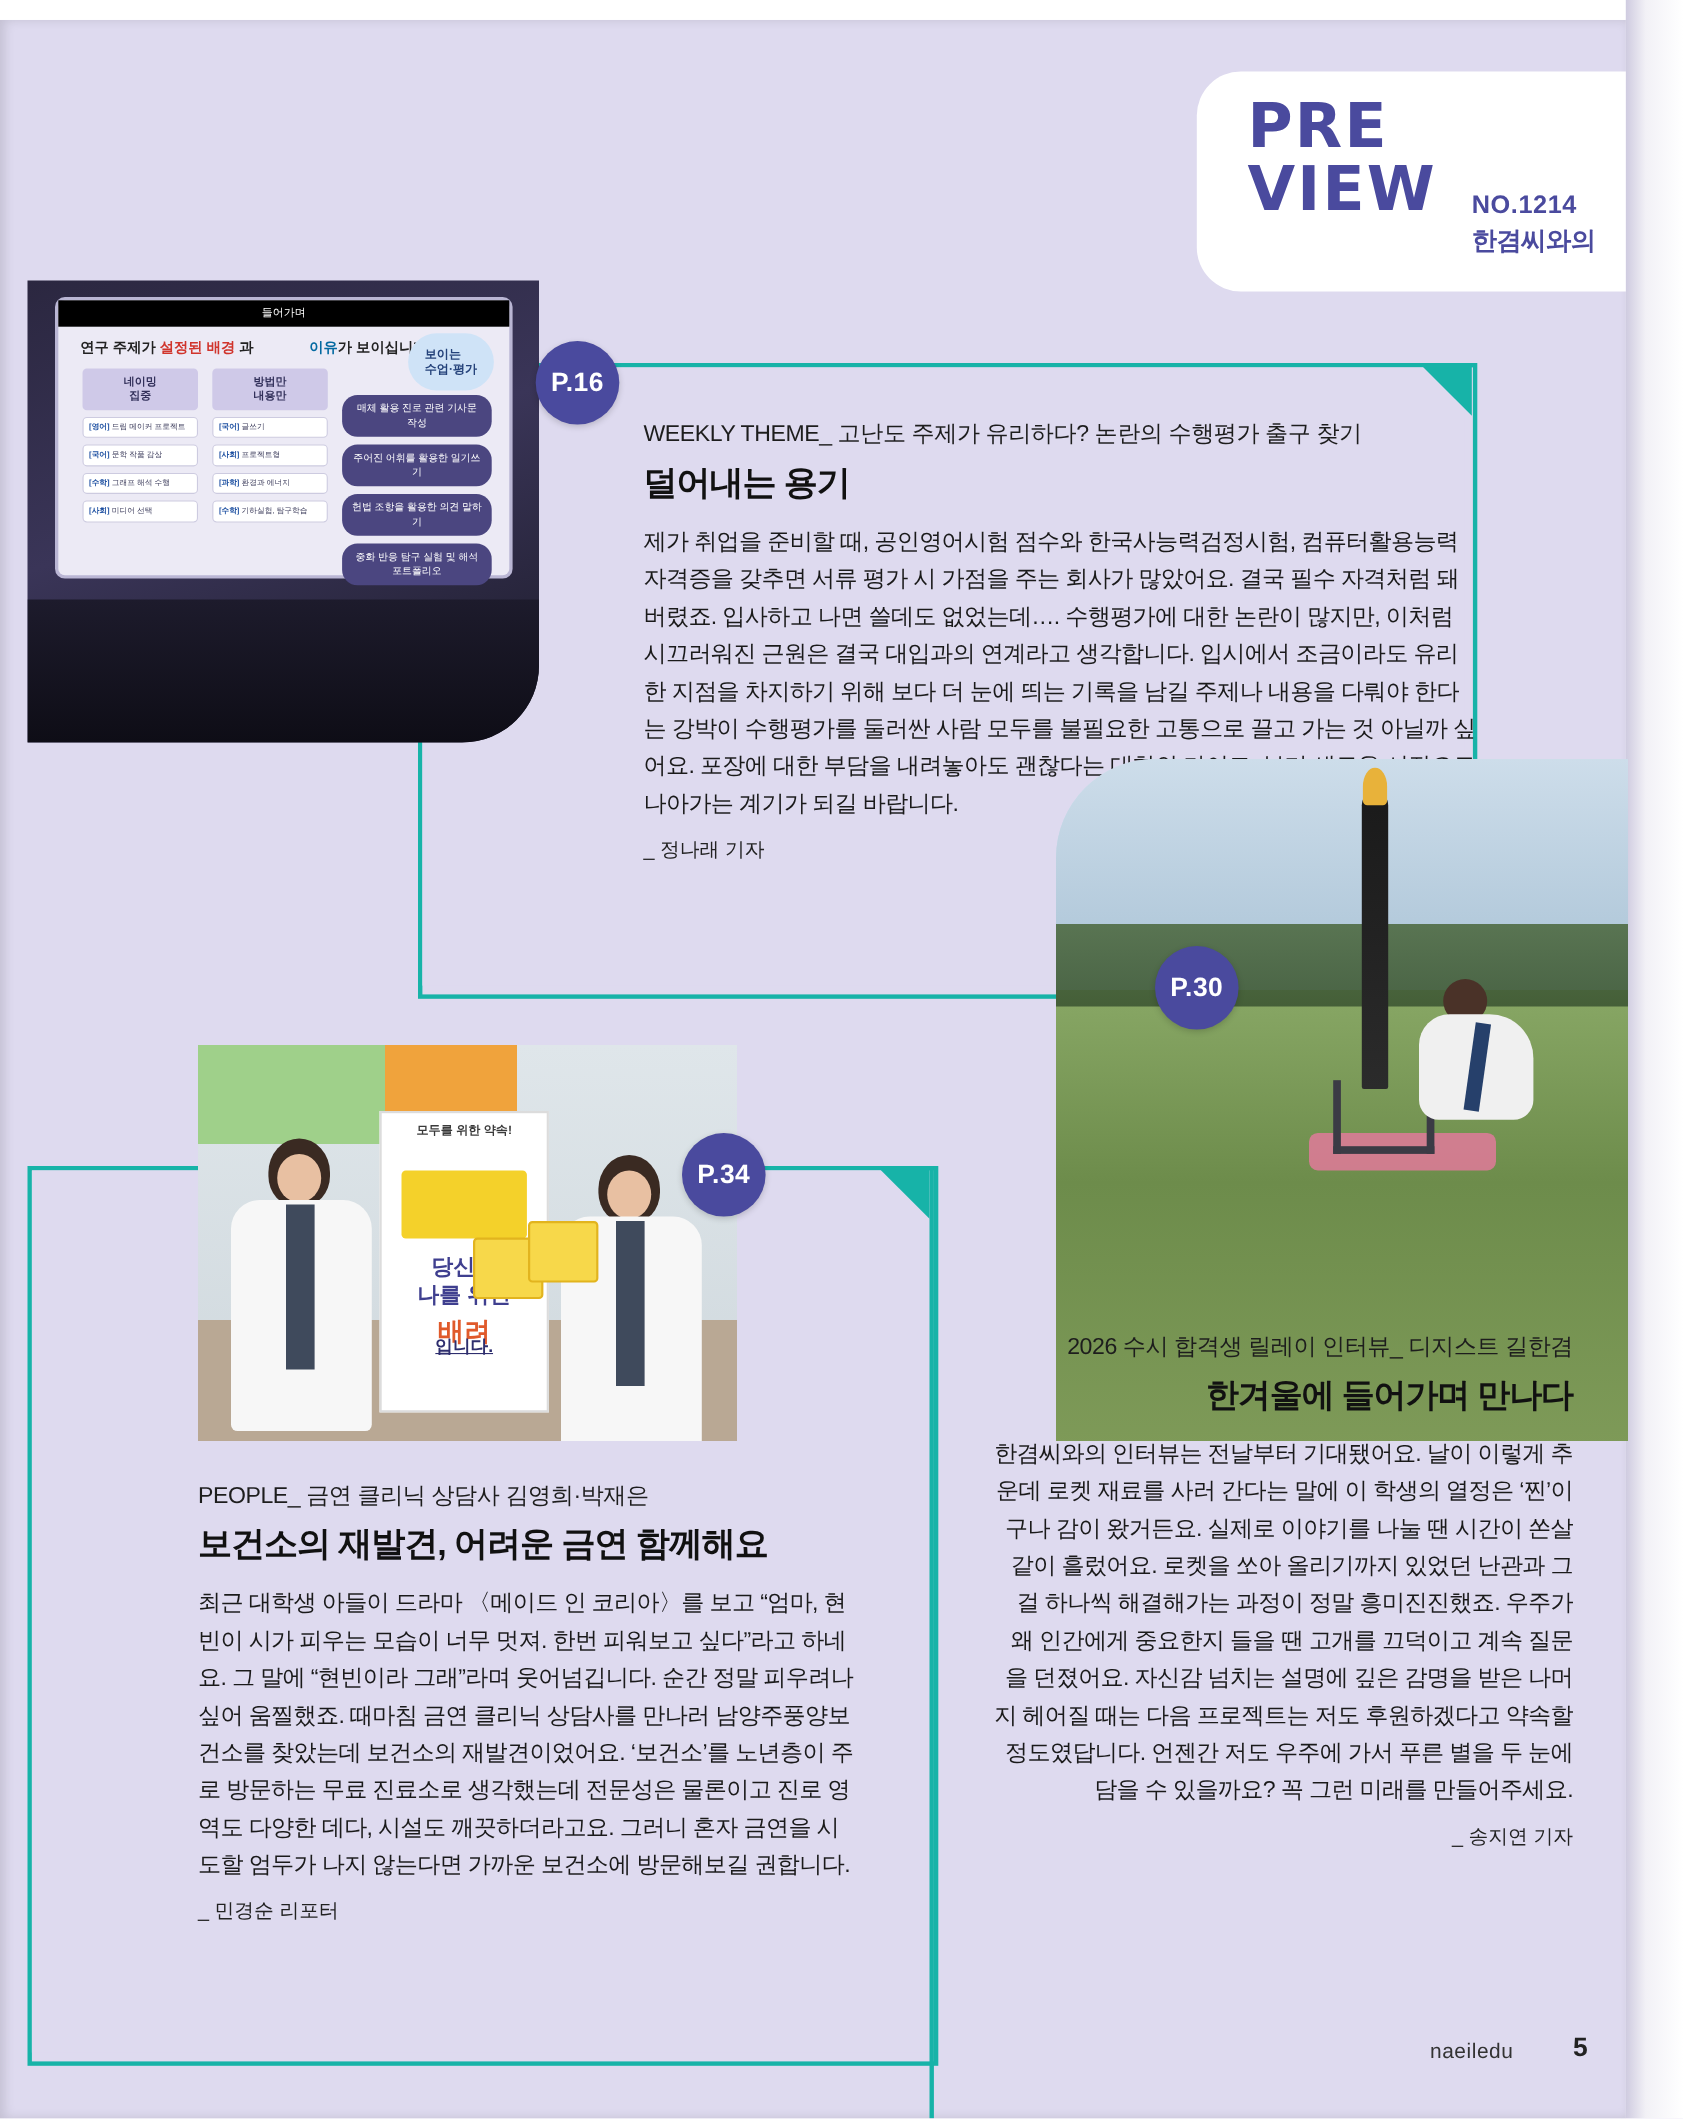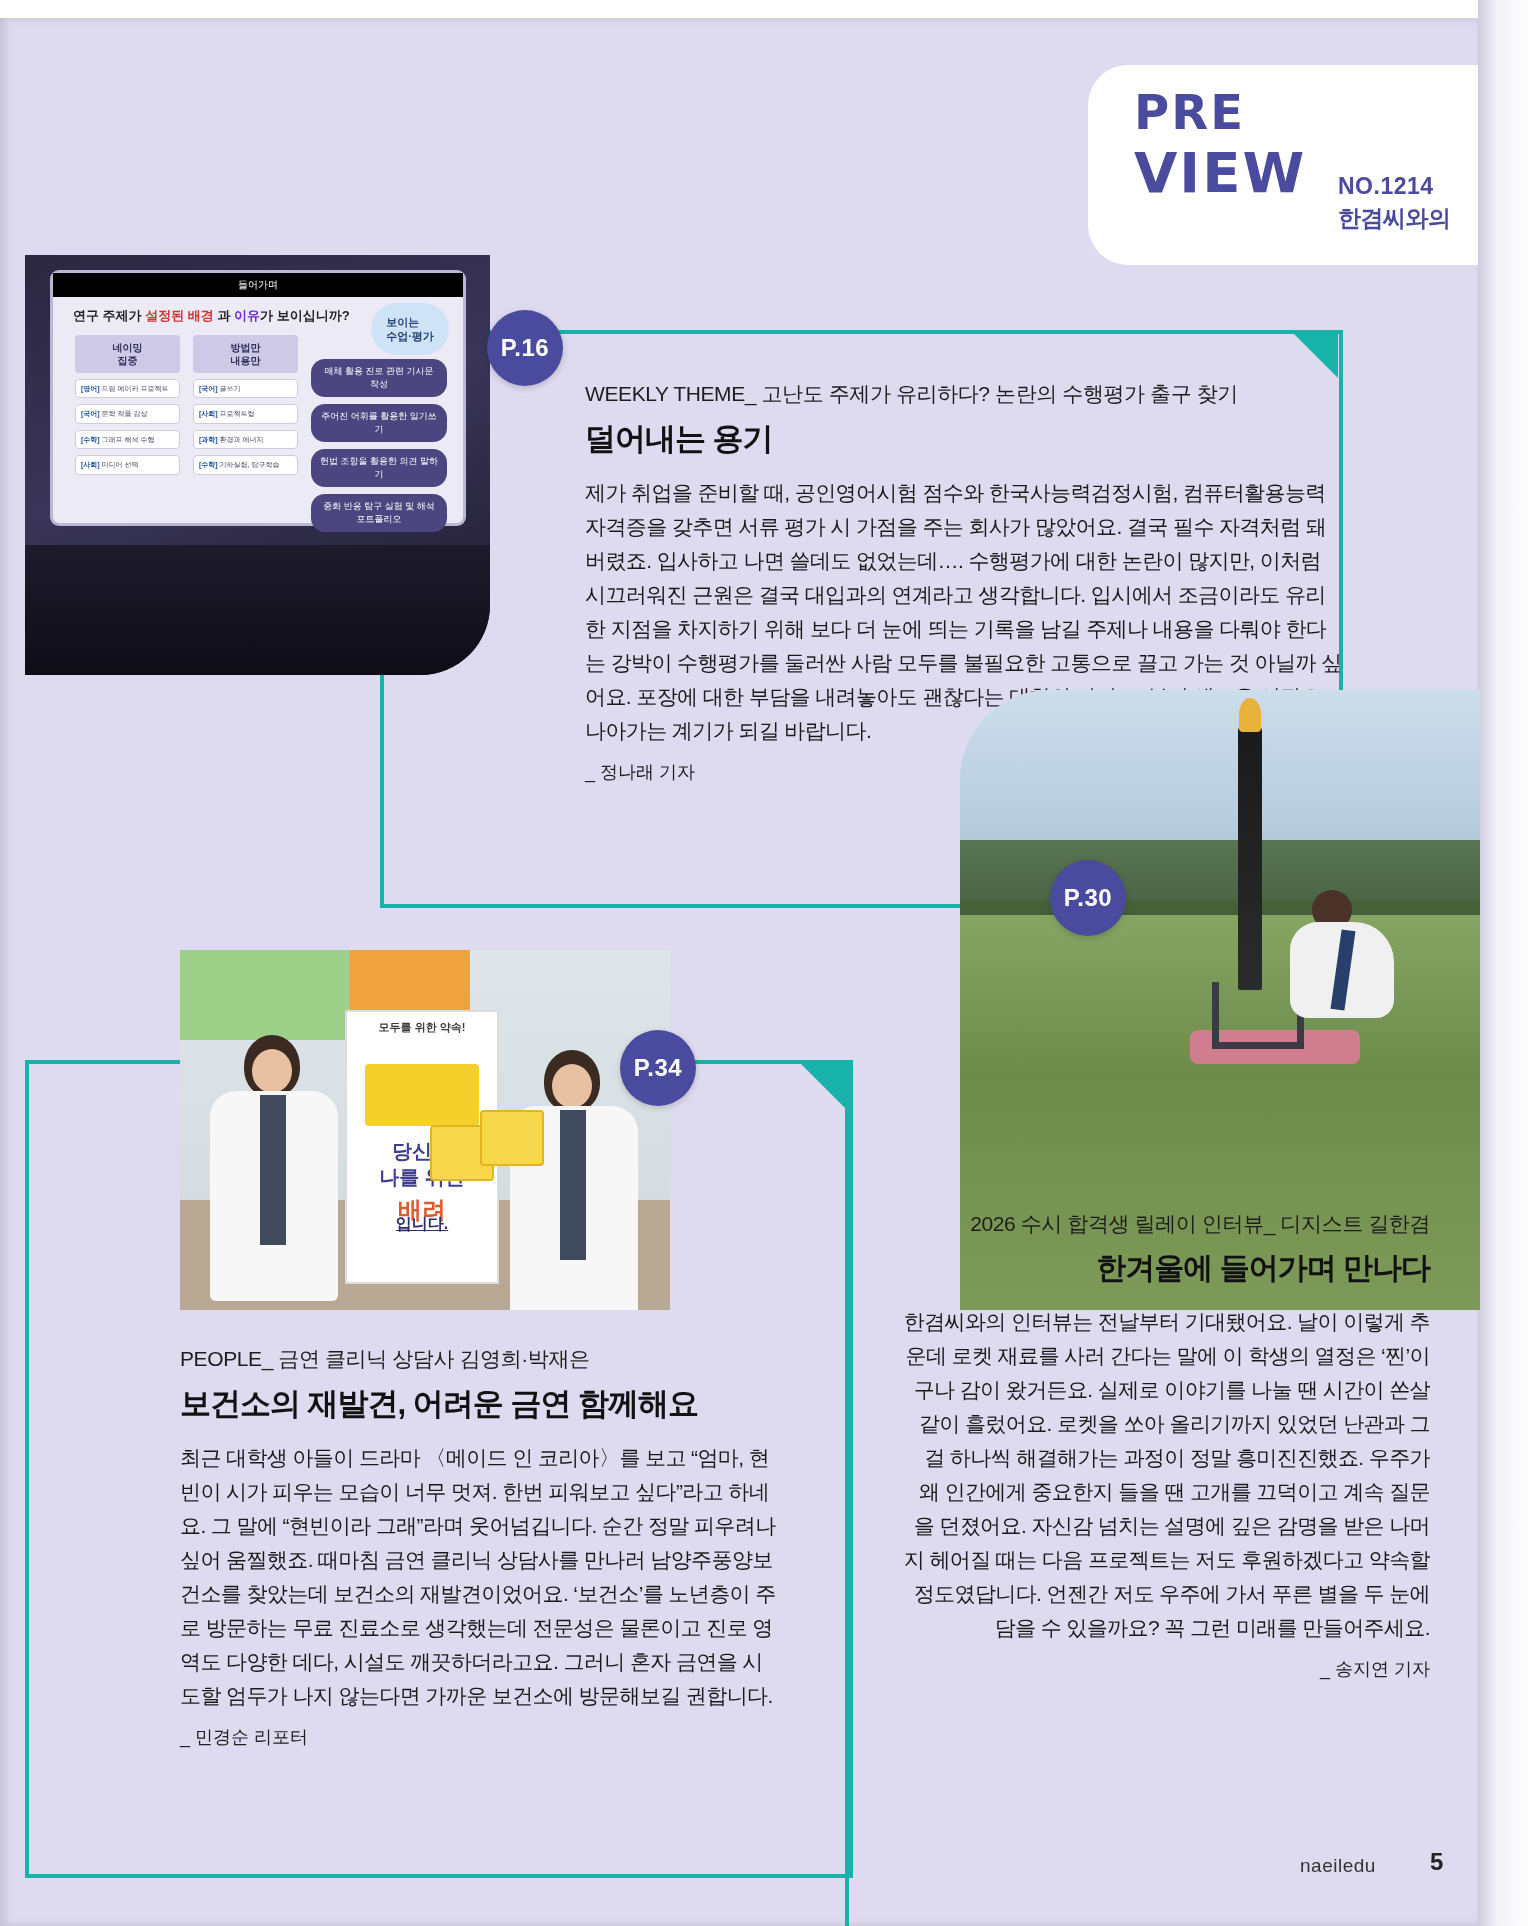--- a/index.html
+++ b/index.html
@@ -33,21 +33,21 @@
   }
 
   
   .preview-tab{
     position:absolute;right:52px;top:65px;width:390px;height:200px;
     background:#ffffff;border-radius:40px 0 0 40px;
   }
   .pre-word{
     position:absolute;left:46px;top:25px;
     font-family:"DejaVu Sans", sans-serif;
-    font-weight:bold;font-size:48px;letter-spacing:2px;
+    font-weight:bold;font-size:56px;letter-spacing:2px;
     color:#4a4a9e;line-height:.92;
   }
   .view-word{
     position:absolute;left:46px;top:82px;
     font-family:"DejaVu Sans", sans-serif;
     font-weight:bold;font-size:56px;letter-spacing:2px;
     color:#4a4a9e;line-height:.92;
   }
   .preview-no{
     position:absolute;left:250px;top:108px;
@@ -101,21 +101,21 @@
   }
   .p1-screen .hdr{
     position:absolute;left:0;top:0;width:100%;height:24px;
     background:#000000;color:#fff;font-size:10px;text-align:center;line-height:24px;
   }
   .p1-q{
     position:absolute;left:20px;top:34px;width:330px;
     font-size:13px;color:#222;font-weight:bold;
   }
   .p1-q .red{color:#d0342c;}
-  .p1-q .pink{color:#6d28d9;}
+  .p1-q .pink{color:#0369a1;margin-left:47px;}
   .p1-badge{
     position:absolute;right:14px;top:30px;width:78px;height:52px;border-radius:26px;
     background:#cfe3f7;color:#24427a;font-size:11px;font-weight:bold;
     display:flex;flex-direction:column;align-items:center;justify-content:center;line-height:1.3;
   }
   .p1-col{position:absolute;top:62px;width:105px;}
   .p1-colA{left:22px;}
   .p1-colB{left:140px;}
   .p1-colhead{
     background:#cfc9e8;border-radius:4px;text-align:center;font-size:10px;

